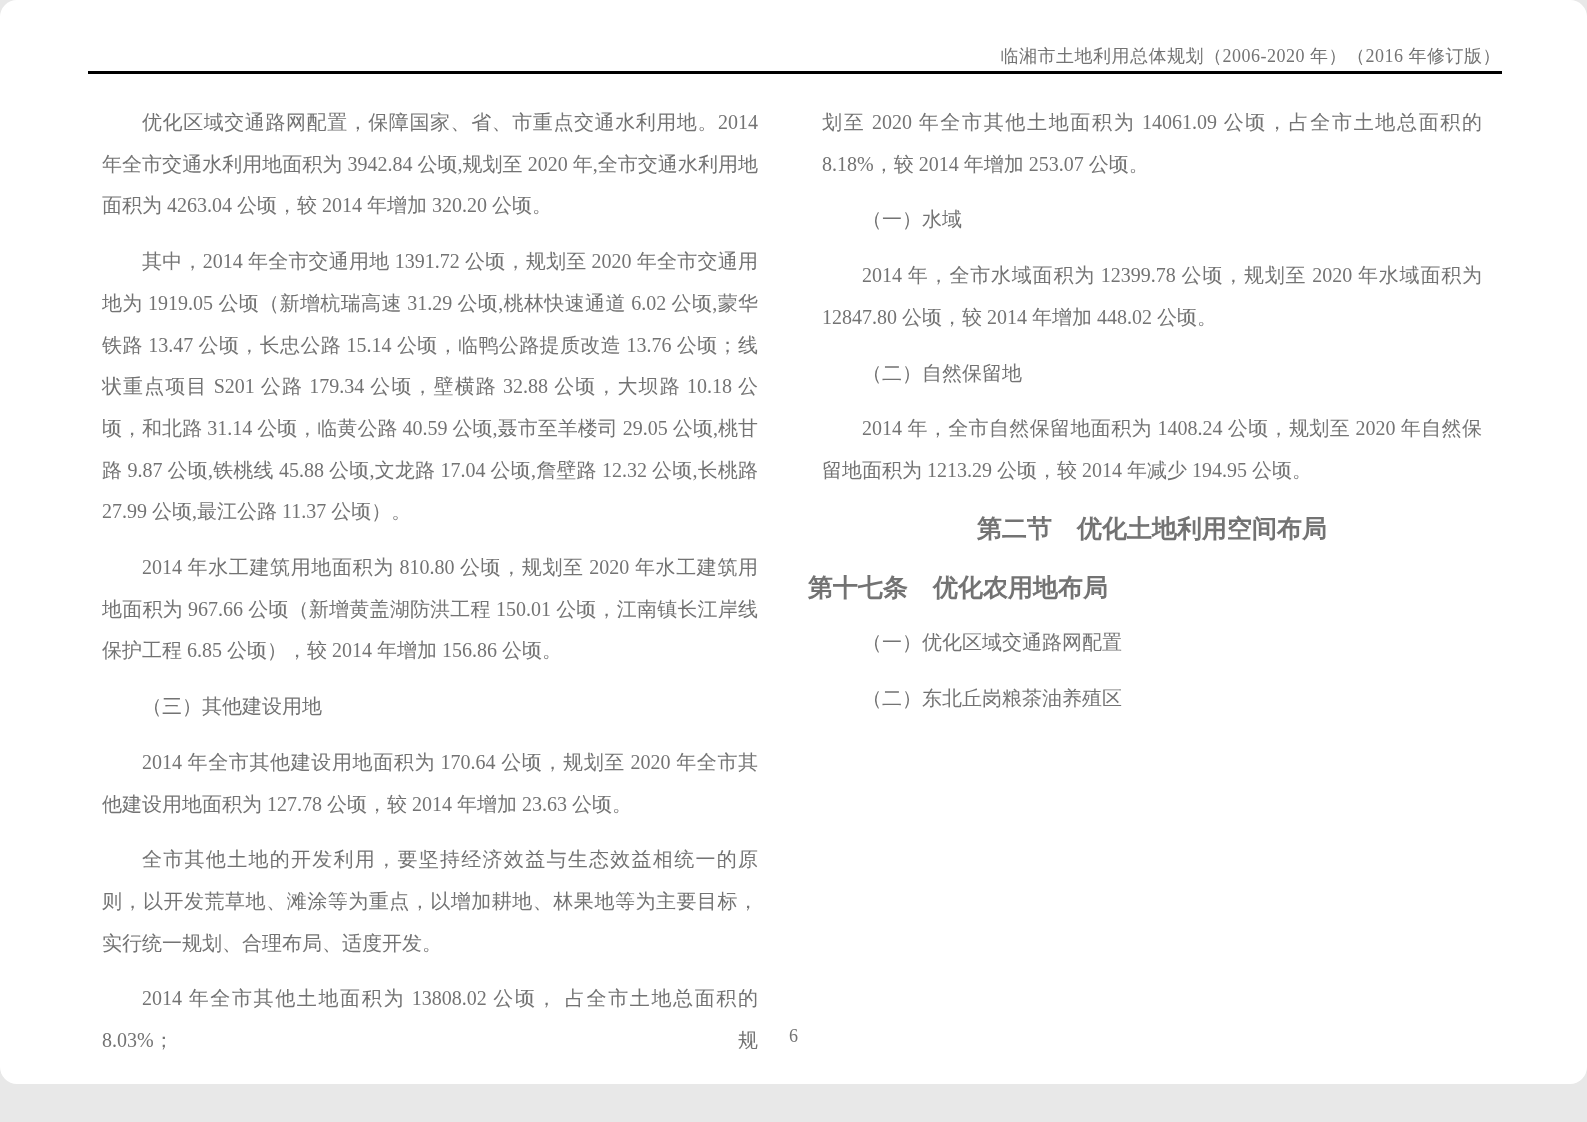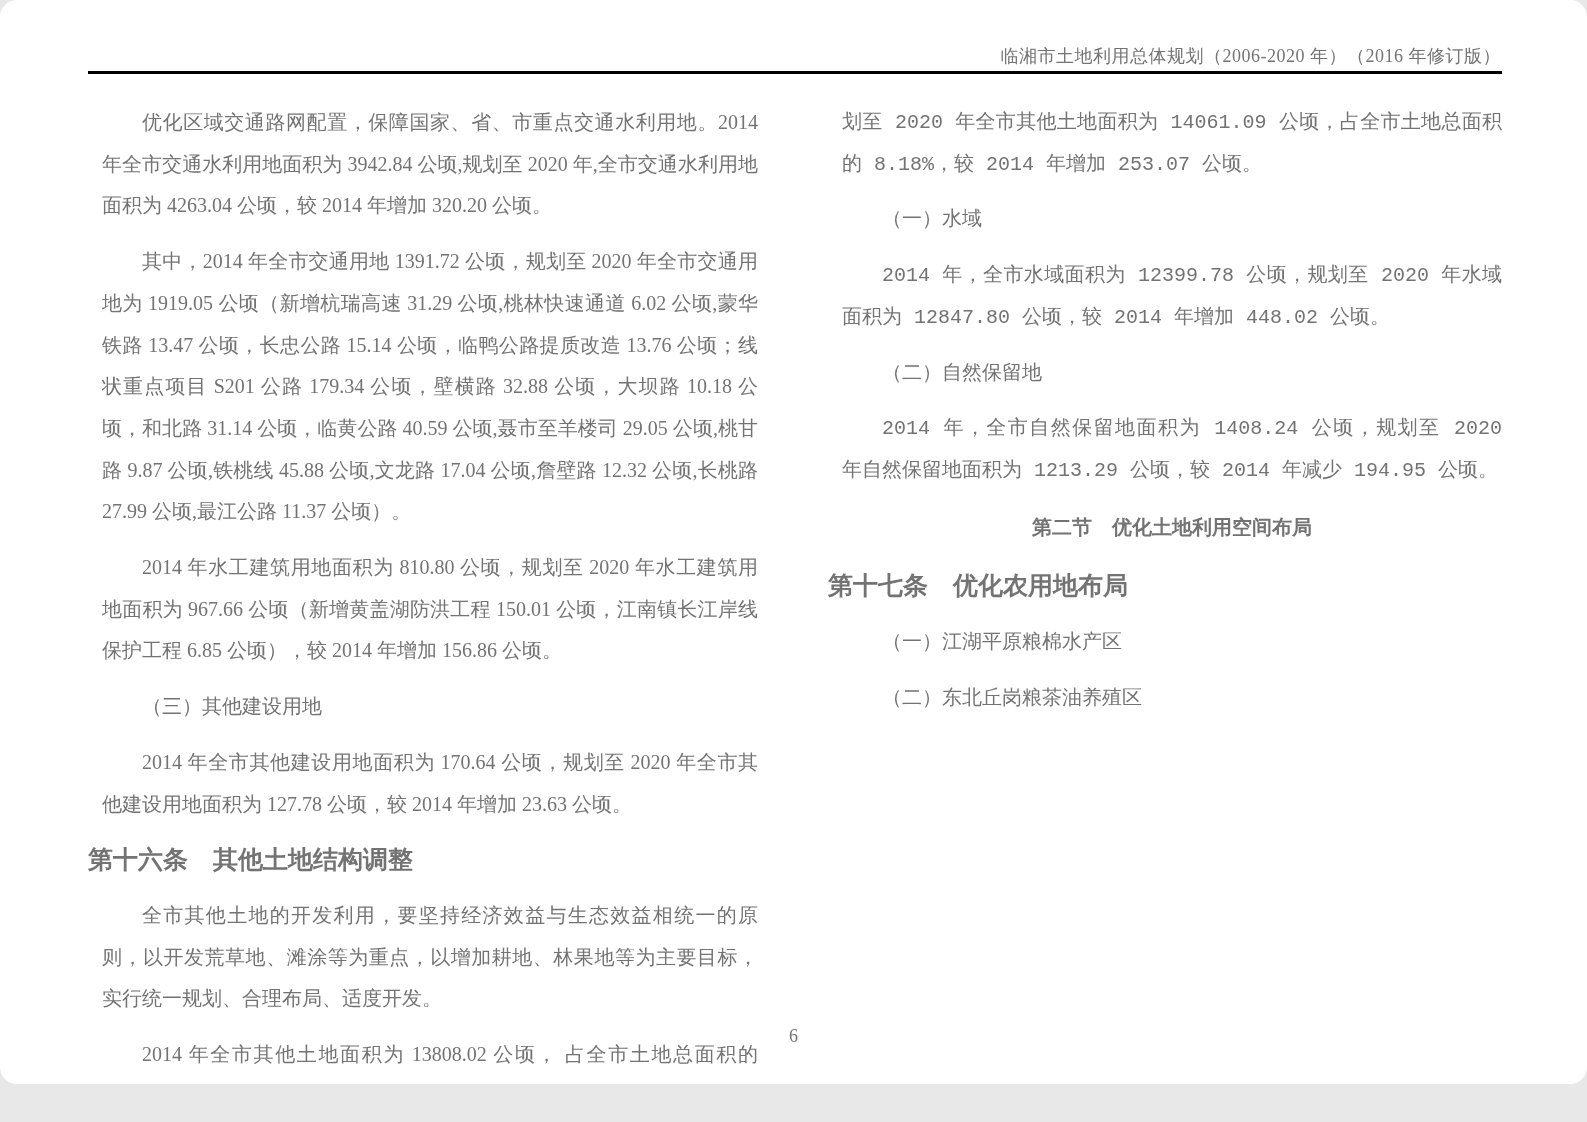--- a/index.html
+++ b/index.html
@@ -35,38 +35,38 @@
   }
   .col {
     position: absolute;
     top: 88px;
     font-size: 20px;
     line-height: 41.7px;
     text-align: justify;
     text-justify: inter-character;
   }
   .col-left  { left: 88px;  width: 684px; }
-  .col-right { left: 828px; width: 688px; font-family: Liberation Mono, monospace; }
+  .col-right { left: 808px; width: 688px; }
   .para {
     margin: 14px;
     text-indent: 2em;
   }
   .para.no-indent { text-indent: 0; }
   .para.stretch-last { text-align-last: justify; }
   .article-heading {
     margin: 0;
     font-weight: bold;
     font-size: 25px;
     line-height: 41.7px;
     text-indent: 0;
   }
   .section-heading {
     margin: 13px 0 15px 0;
     font-weight: bold;
-    font-size: 20px;
+    font-size: 25px;
     line-height: 46px;
     text-align: left;
     text-align-last: center;
     text-indent: 0;
   }
   .page-number {
     position: absolute;
     top: 1026px;
     left: 0;
     width: 100%;
@@ -83,32 +83,31 @@
   <div class="header-title">临湘市土地利用总体规划（2006-2020 年）（2016 年修订版）</div>
 
   <div class="header-rule"></div>
 
   <div class="col col-left">
     <p class="para">优化区域交通路网配置，保障国家、省、市重点交通水利用地。2014 年全市交通水利用地面积为 3942.84 公顷,规划至 2020 年,全市交通水利用地面积为 4263.04 公顷，较 2014 年增加 320.20 公顷。</p>
     <p class="para">其中，2014 年全市交通用地 1391.72 公顷，规划至 2020 年全市交通用地为 1919.05 公顷（新增杭瑞高速 31.29 公顷,桃林快速通道 6.02 公顷,蒙华铁路 13.47 公顷，长忠公路 15.14 公顷，临鸭公路提质改造 13.76 公顷；线状重点项目 S201 公路 179.34 公顷，壁横路 32.88 公顷，大坝路 10.18 公顷，和北路 31.14 公顷，临黄公路 40.59 公顷,聂市至羊楼司 29.05 公顷,桃甘路 9.87 公顷,铁桃线 45.88 公顷,文龙路 17.04 公顷,詹壁路 12.32 公顷,长桃路 27.99 公顷,最江公路 11.37 公顷）。</p>
     <p class="para">2014 年水工建筑用地面积为 810.80 公顷，规划至 2020 年水工建筑用地面积为 967.66 公顷（新增黄盖湖防洪工程 150.01 公顷，江南镇长江岸线保护工程 6.85 公顷），较 2014 年增加 156.86 公顷。</p>
     <p class="para">（三）其他建设用地</p>
     <p class="para">2014 年全市其他建设用地面积为 170.64 公顷，规划至 2020 年全市其他建设用地面积为 127.78 公顷，较 2014 年增加 23.63 公顷。</p>
-    <h3 class="article-heading">第十六条　其他土地结构调整</h3>
     <p class="para">全市其他土地的开发利用，要坚持经济效益与生态效益相统一的原则，以开发荒草地、滩涂等为重点，以增加耕地、林果地等为主要目标，实行统一规划、合理布局、适度开发。</p>
     <p class="para stretch-last">2014 年全市其他土地面积为 13808.02 公顷， 占全市土地总面积的 8.03%； 规</p>
   </div>
 
   <div class="col col-right">
     <p class="para no-indent">划至 2020 年全市其他土地面积为 14061.09 公顷，占全市土地总面积的 8.18%，较 2014 年增加 253.07 公顷。</p>
     <p class="para">（一）水域</p>
     <p class="para">2014 年，全市水域面积为 12399.78 公顷，规划至 2020 年水域面积为 12847.80 公顷，较 2014 年增加 448.02 公顷。</p>
     <p class="para">（二）自然保留地</p>
     <p class="para">2014 年，全市自然保留地面积为 1408.24 公顷，规划至 2020 年自然保留地面积为 1213.29 公顷，较 2014 年减少 194.95 公顷。</p>
     <h2 class="section-heading">第二节　优化土地利用空间布局</h2>
     <h3 class="article-heading">第十七条　优化农用地布局</h3>
-    <p class="para">（一）江湖平原粮棉水产区</p>
+    <p class="para">（一）优化区域交通路网配置</p>
     <p class="para">（二）东北丘岗粮茶油养殖区</p>
   </div>
 
   <div class="page-number">6</div>
 
 </div>
 
 </body></html>

